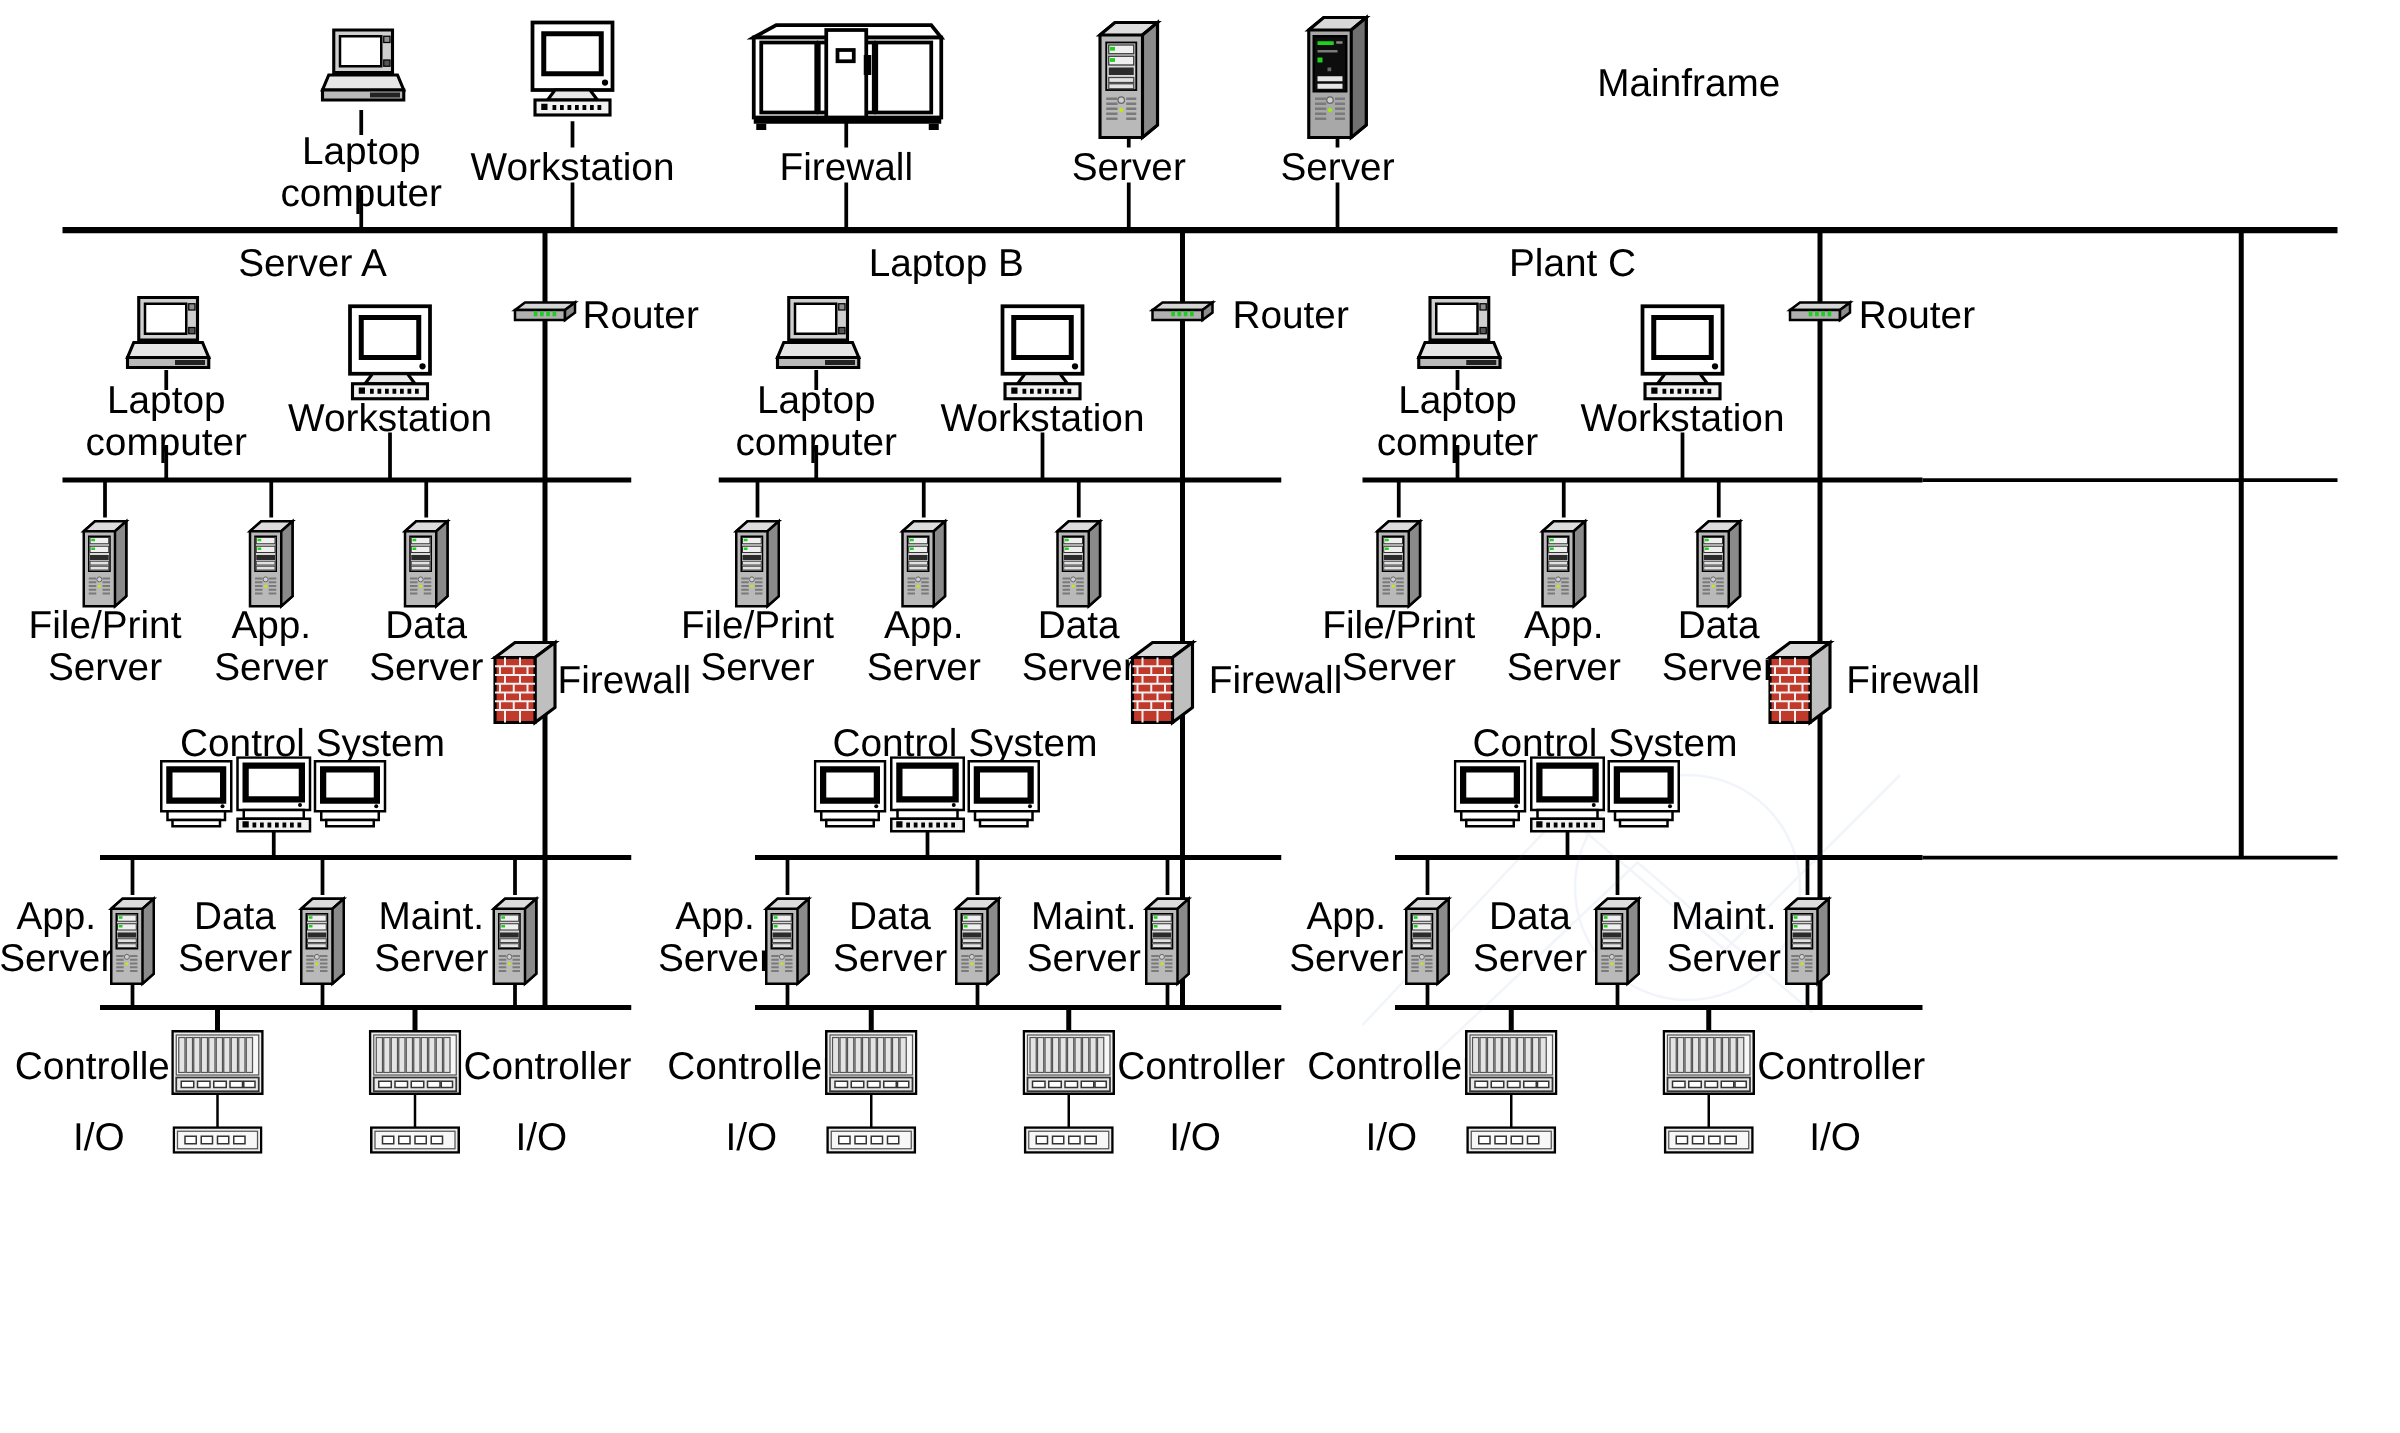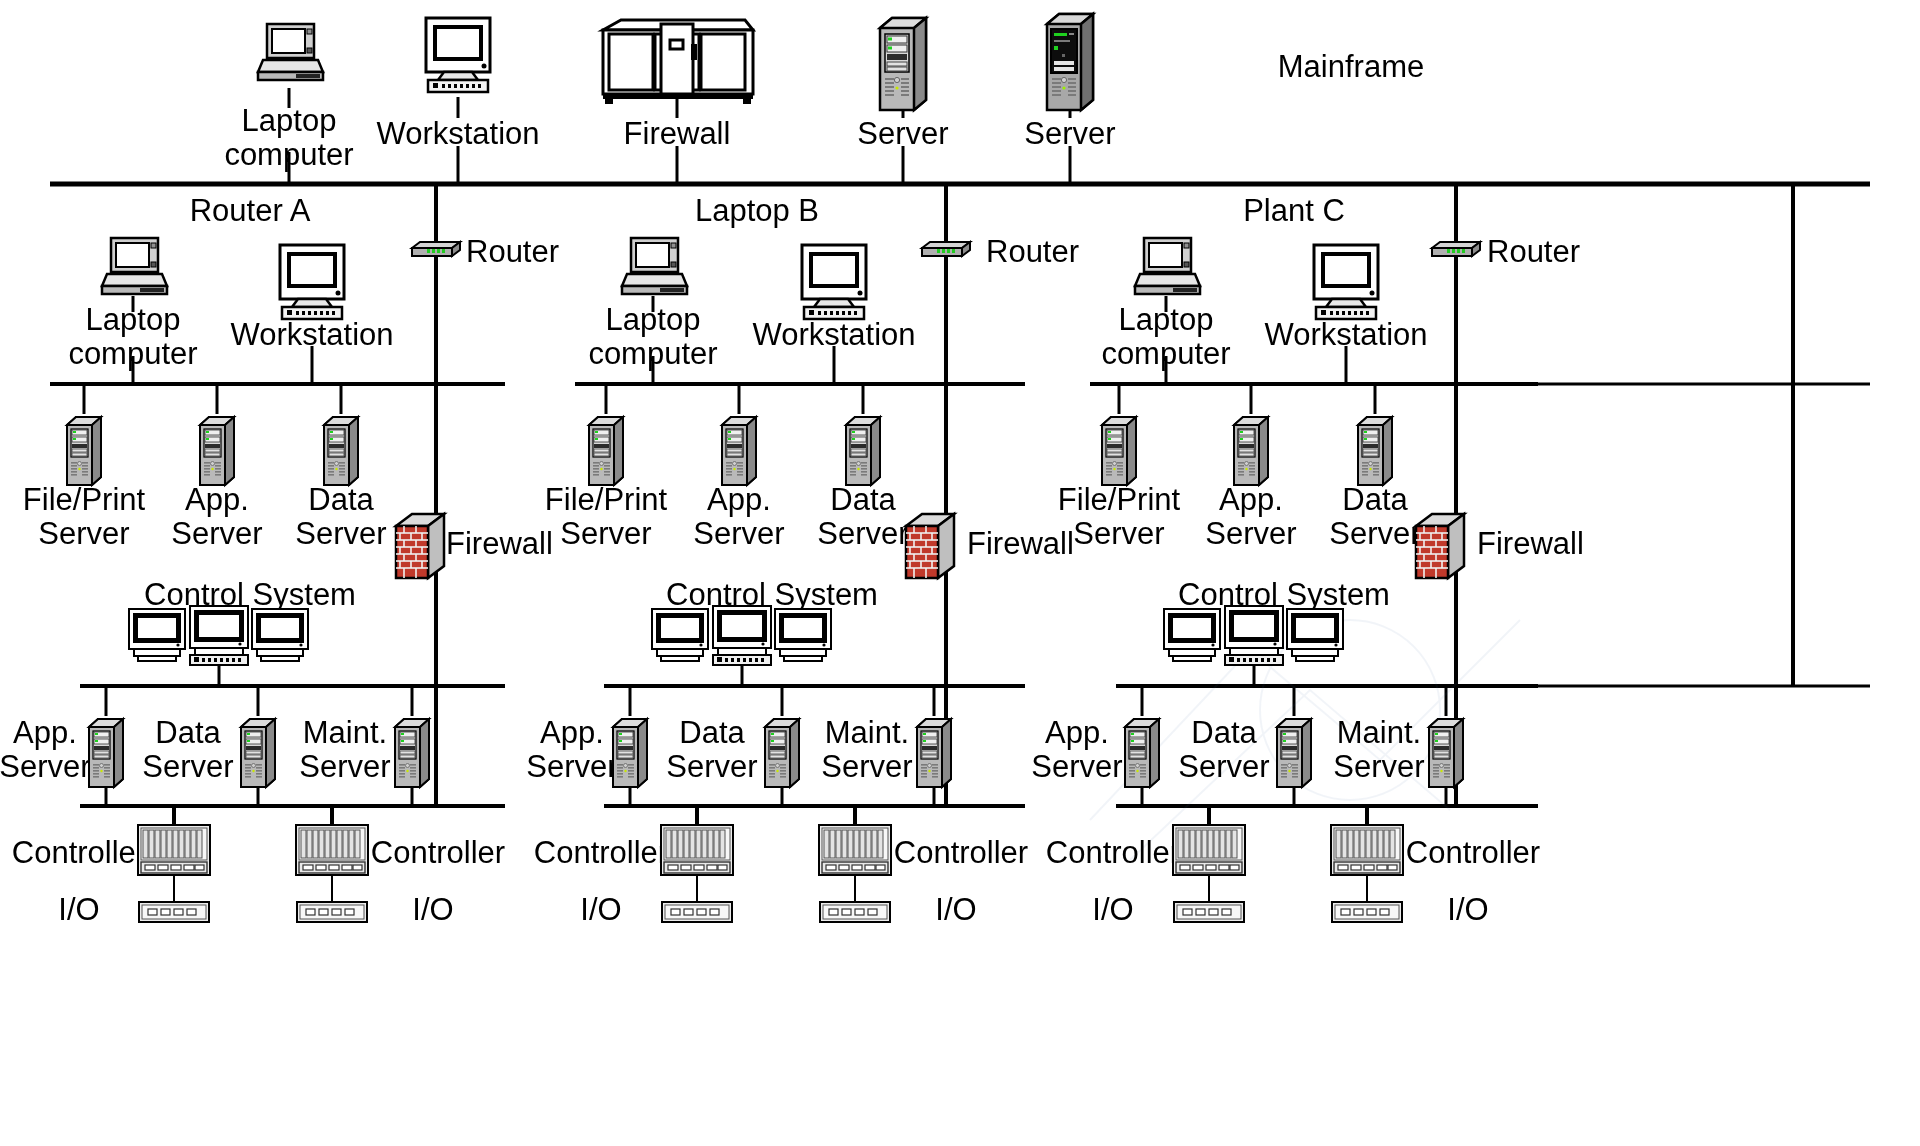--- a/index.html
+++ b/index.html
@@ -285,21 +285,21 @@
         <rect x="25" y="78" width="8" height="2"></rect>
           <rect x="25" y="82" width="8" height="2"></rect>
         <rect x="25" y="86" width="8" height="2"></rect>
       </g>
       <circle cx="21" cy="72" r="2.6" fill="#cfcfcf" stroke="#666" stroke-width="1"></circle>
       <circle cx="21" cy="80" r="1.6" fill="#9bf000"></circle>
     </svg>
   </div>
   <div class="lbl ctr" style="left:1070px;top:117px;">Server</div>
 
-  <div class="lbl ctr" style="left:250px;top:194px;">Router A</div>
+  <div class="lbl ctr" style="left:250px;top:194px;">Server A</div>
 
   <div class="ic rtr" style="left:436px;top:238px;">
     <svg viewBox="0 0 60 24" width="60" height="24">
       <polygon points="6,10 14,4 54,4 46,10" fill="#d4d4d4" stroke="#000" stroke-width="2"></polygon>
       <polygon points="6,10 46,10 46,18 6,18" fill="#b0b0b0" stroke="#000" stroke-width="2"></polygon>
       <polygon points="46,10 54,4 54,12 46,18" fill="#8c8c8c" stroke="#000" stroke-width="2"></polygon>
       <g fill="#22cc22">
         <rect x="21" y="11" width="3" height="4"></rect>
           <rect x="26" y="11" width="3" height="4"></rect>
         <rect x="31" y="11" width="3" height="4"></rect>
@@ -1083,21 +1083,21 @@
       <rect x="4" y="4" width="64" height="14" fill="#f7f7f7" stroke="#555" stroke-width="1"></rect>
       <g fill="#fff" stroke="#333" stroke-width="1.2">
         <rect x="10" y="8" width="9" height="6"></rect>
           <rect x="23" y="8" width="9" height="6"></rect>
         <rect x="36" y="8" width="9" height="6"></rect>
           <rect x="49" y="8" width="9" height="6"></rect>
       </g>
     </svg>
   </div>
 
-  <div class="lbl ctr" style="left:1258px;top:194px;margin-left:36px;">Plant C</div>
+  <div class="lbl ctr" style="left:1258px;top:194px;">Plant C</div>
 
   <div class="ic rtr" style="left:1456px;top:238px;">
     <svg viewBox="0 0 60 24" width="60" height="24">
       <polygon points="6,10 14,4 54,4 46,10" fill="#d4d4d4" stroke="#000" stroke-width="2"></polygon>
       <polygon points="6,10 46,10 46,18 6,18" fill="#b0b0b0" stroke="#000" stroke-width="2"></polygon>
       <polygon points="46,10 54,4 54,12 46,18" fill="#8c8c8c" stroke="#000" stroke-width="2"></polygon>
       <g fill="#22cc22">
         <rect x="21" y="11" width="3" height="4"></rect>
           <rect x="26" y="11" width="3" height="4"></rect>
         <rect x="31" y="11" width="3" height="4"></rect>

